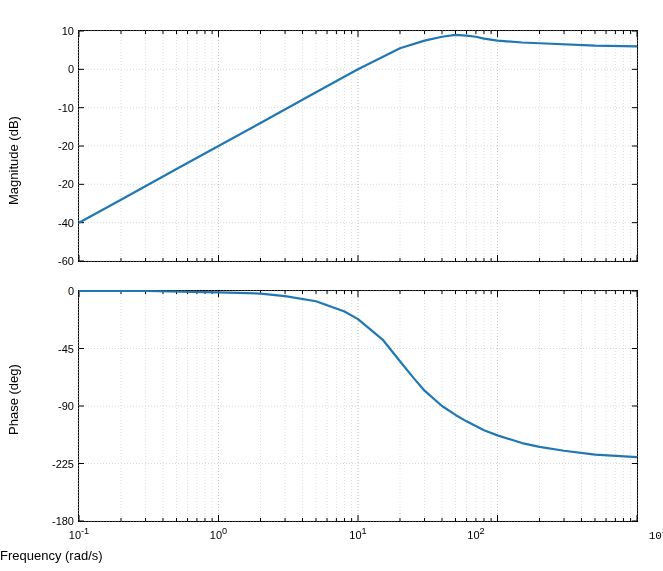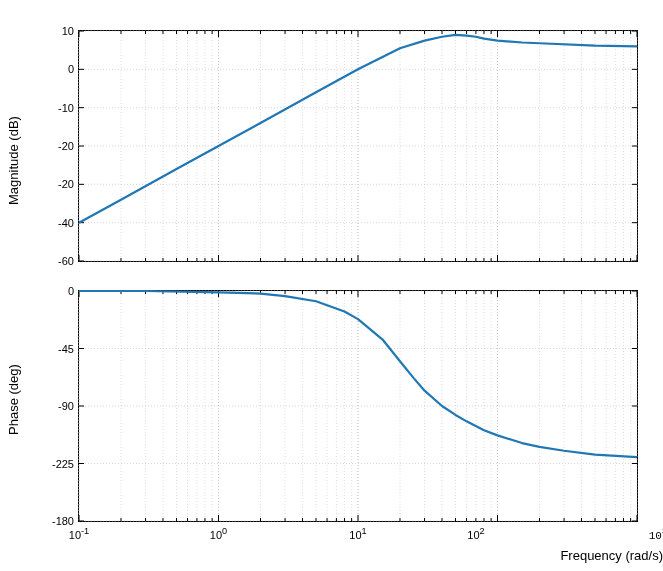--- a/index.html
+++ b/index.html
@@ -1,18 +1,18 @@
 <!DOCTYPE html>
 <html><head>
 <meta charset="utf-8">
 <style>
   html,body{margin:0;padding:0;background:#fff;font-family:Arial,Helvetica,sans-serif}
   .figure{position:relative;width:663px;height:571px;background:#fff}
   .title{position:absolute;left:0;right:0;text-align:center;font-weight:700;font-size:13px;top:6px}
-  .xlabel{position:absolute;left:0;right:0;text-align:right;font-size:13px;bottom:8px}
+  .xlabel{position:absolute;left:0;right:0;text-align:left;font-size:13px;bottom:8px}
   .ylabel{position:absolute;font-size:13px;left:6px;transform-origin:left top;transform:rotate(-90deg);white-space:nowrap}
   .plot{position:absolute;border:1.5px solid #000;background:#fff;box-sizing:border-box}
   .plot svg{position:absolute;left:0;top:0;width:100%;height:100%;overflow:visible}
   .tick-label{position:absolute;font-size:11px;color:#000}
   .ytick{right:100%;padding-right:5px;transform:translateY(-50%);text-align:right;width:40px}
   .xtick{top:100%;padding-top:5px;transform:translateX(-50%);text-align:center}
 </style>
 </head>
 <body>
 

